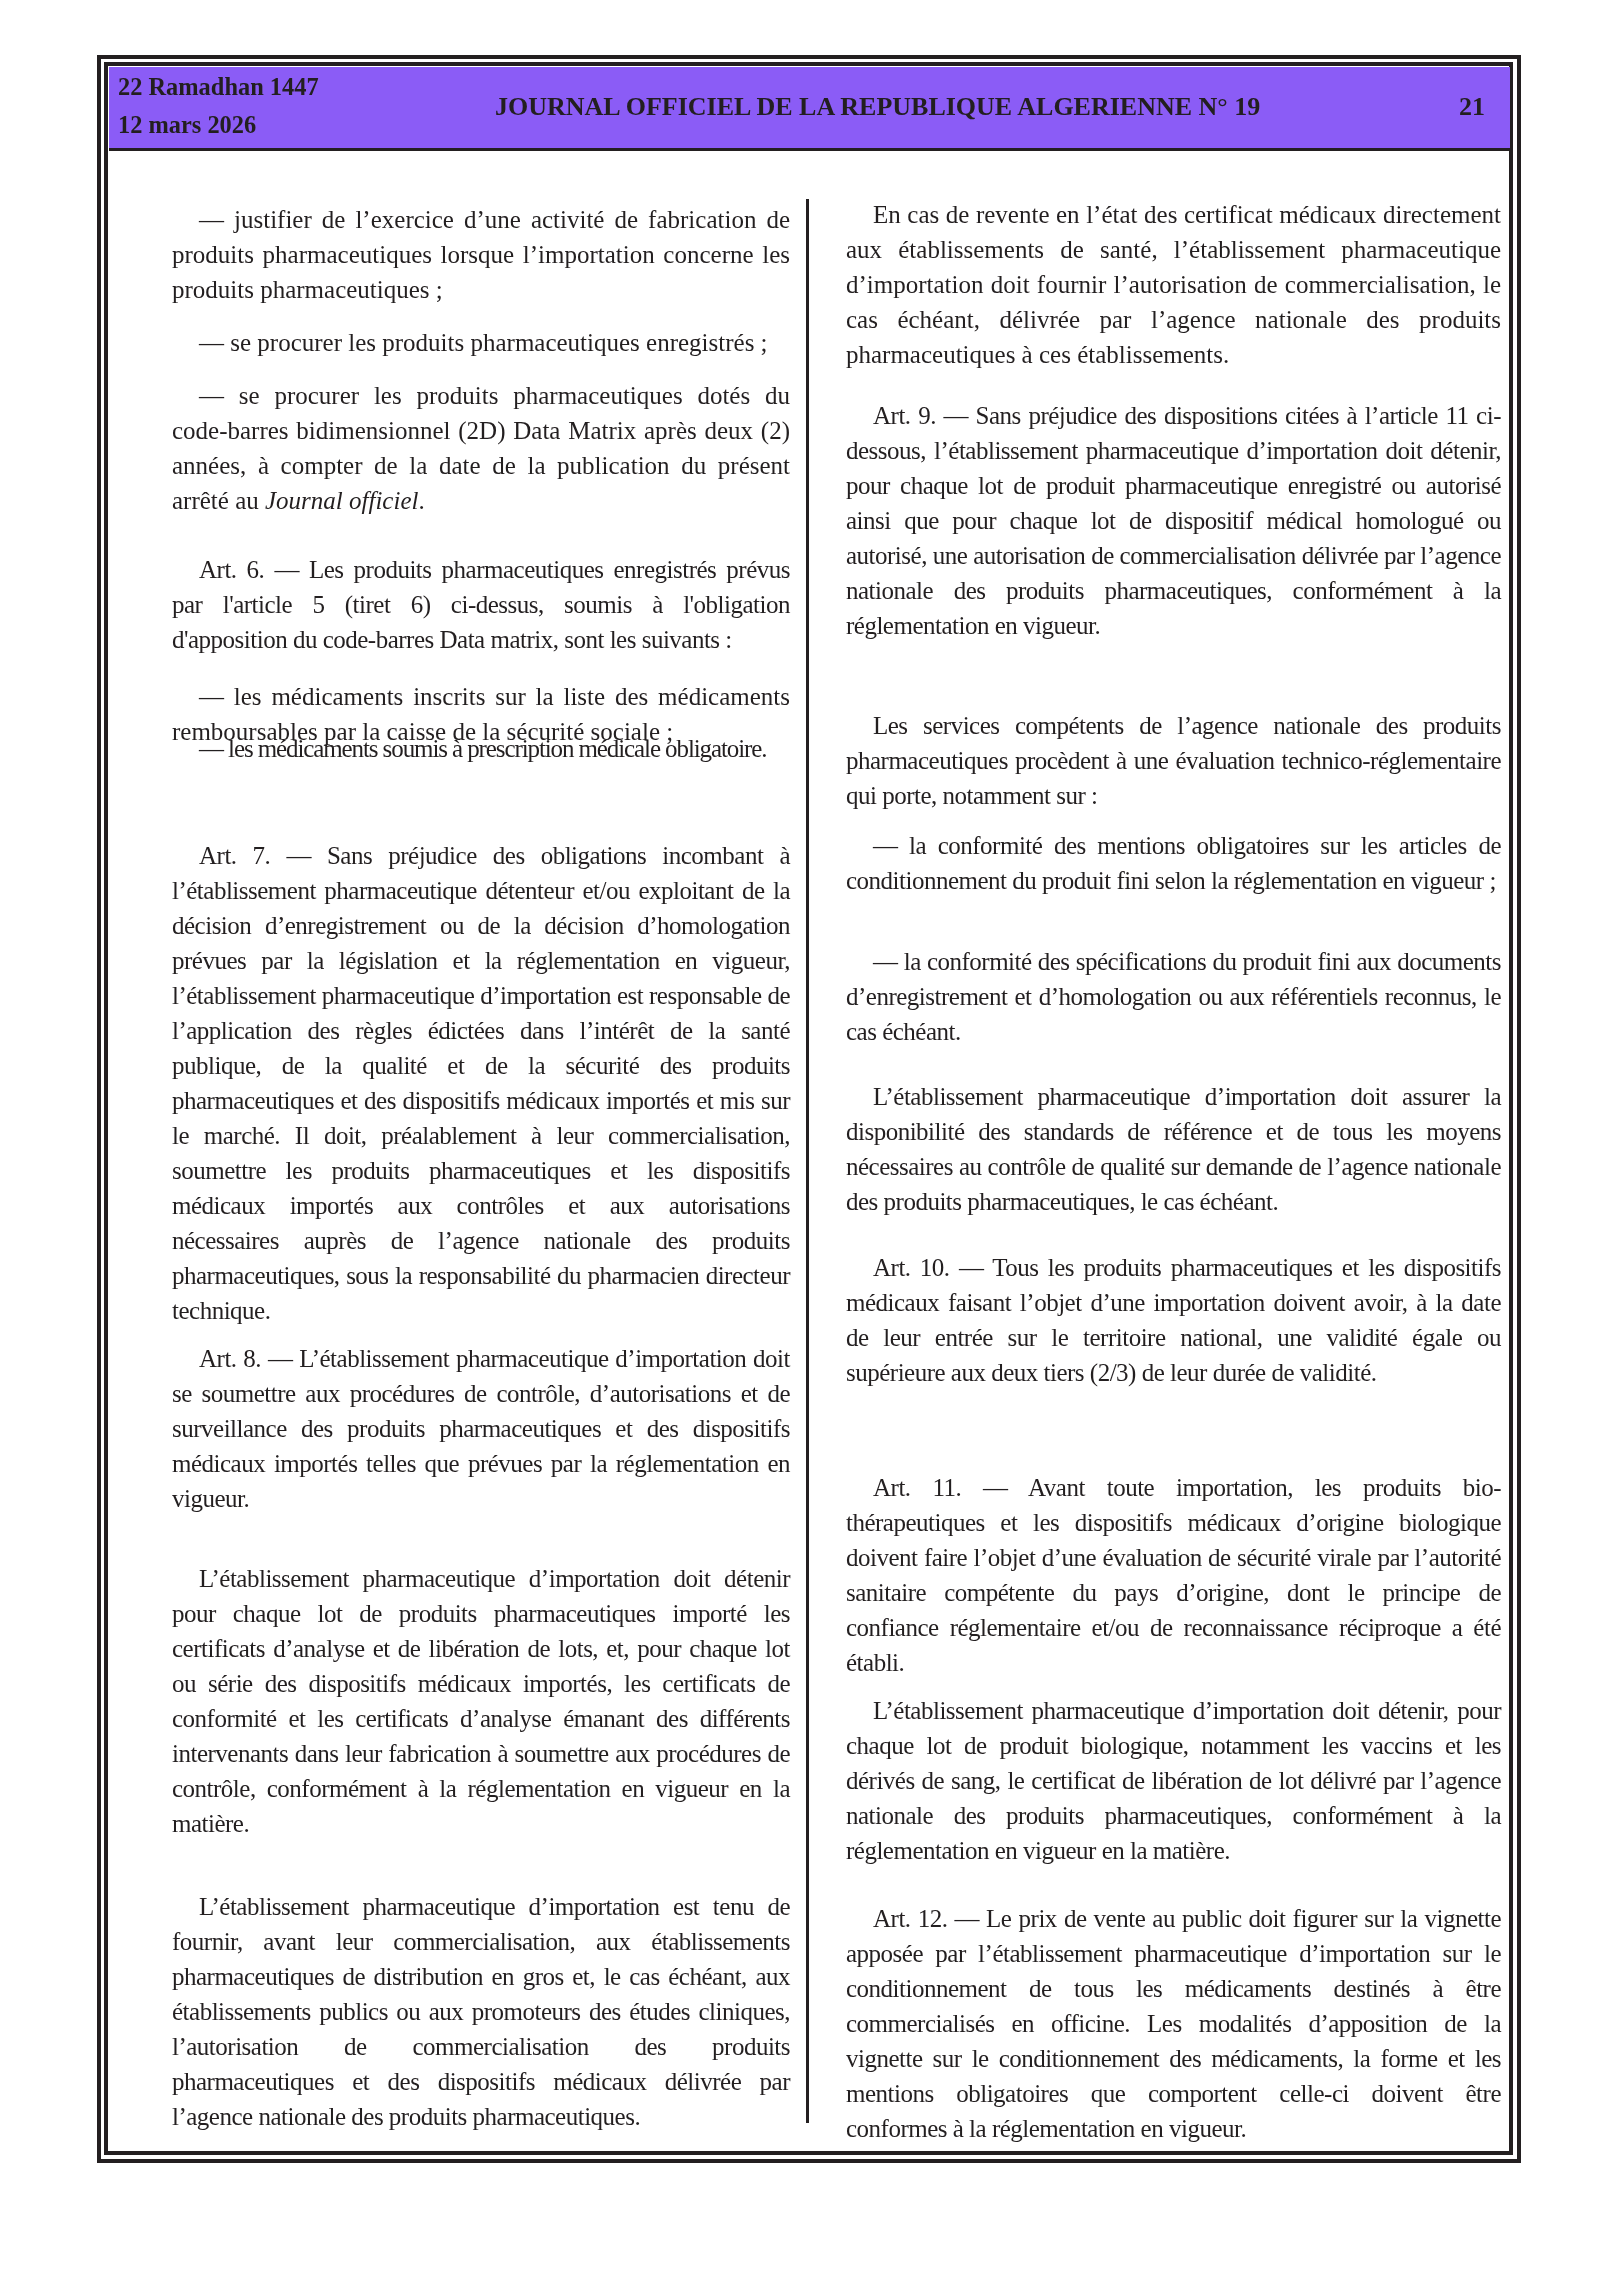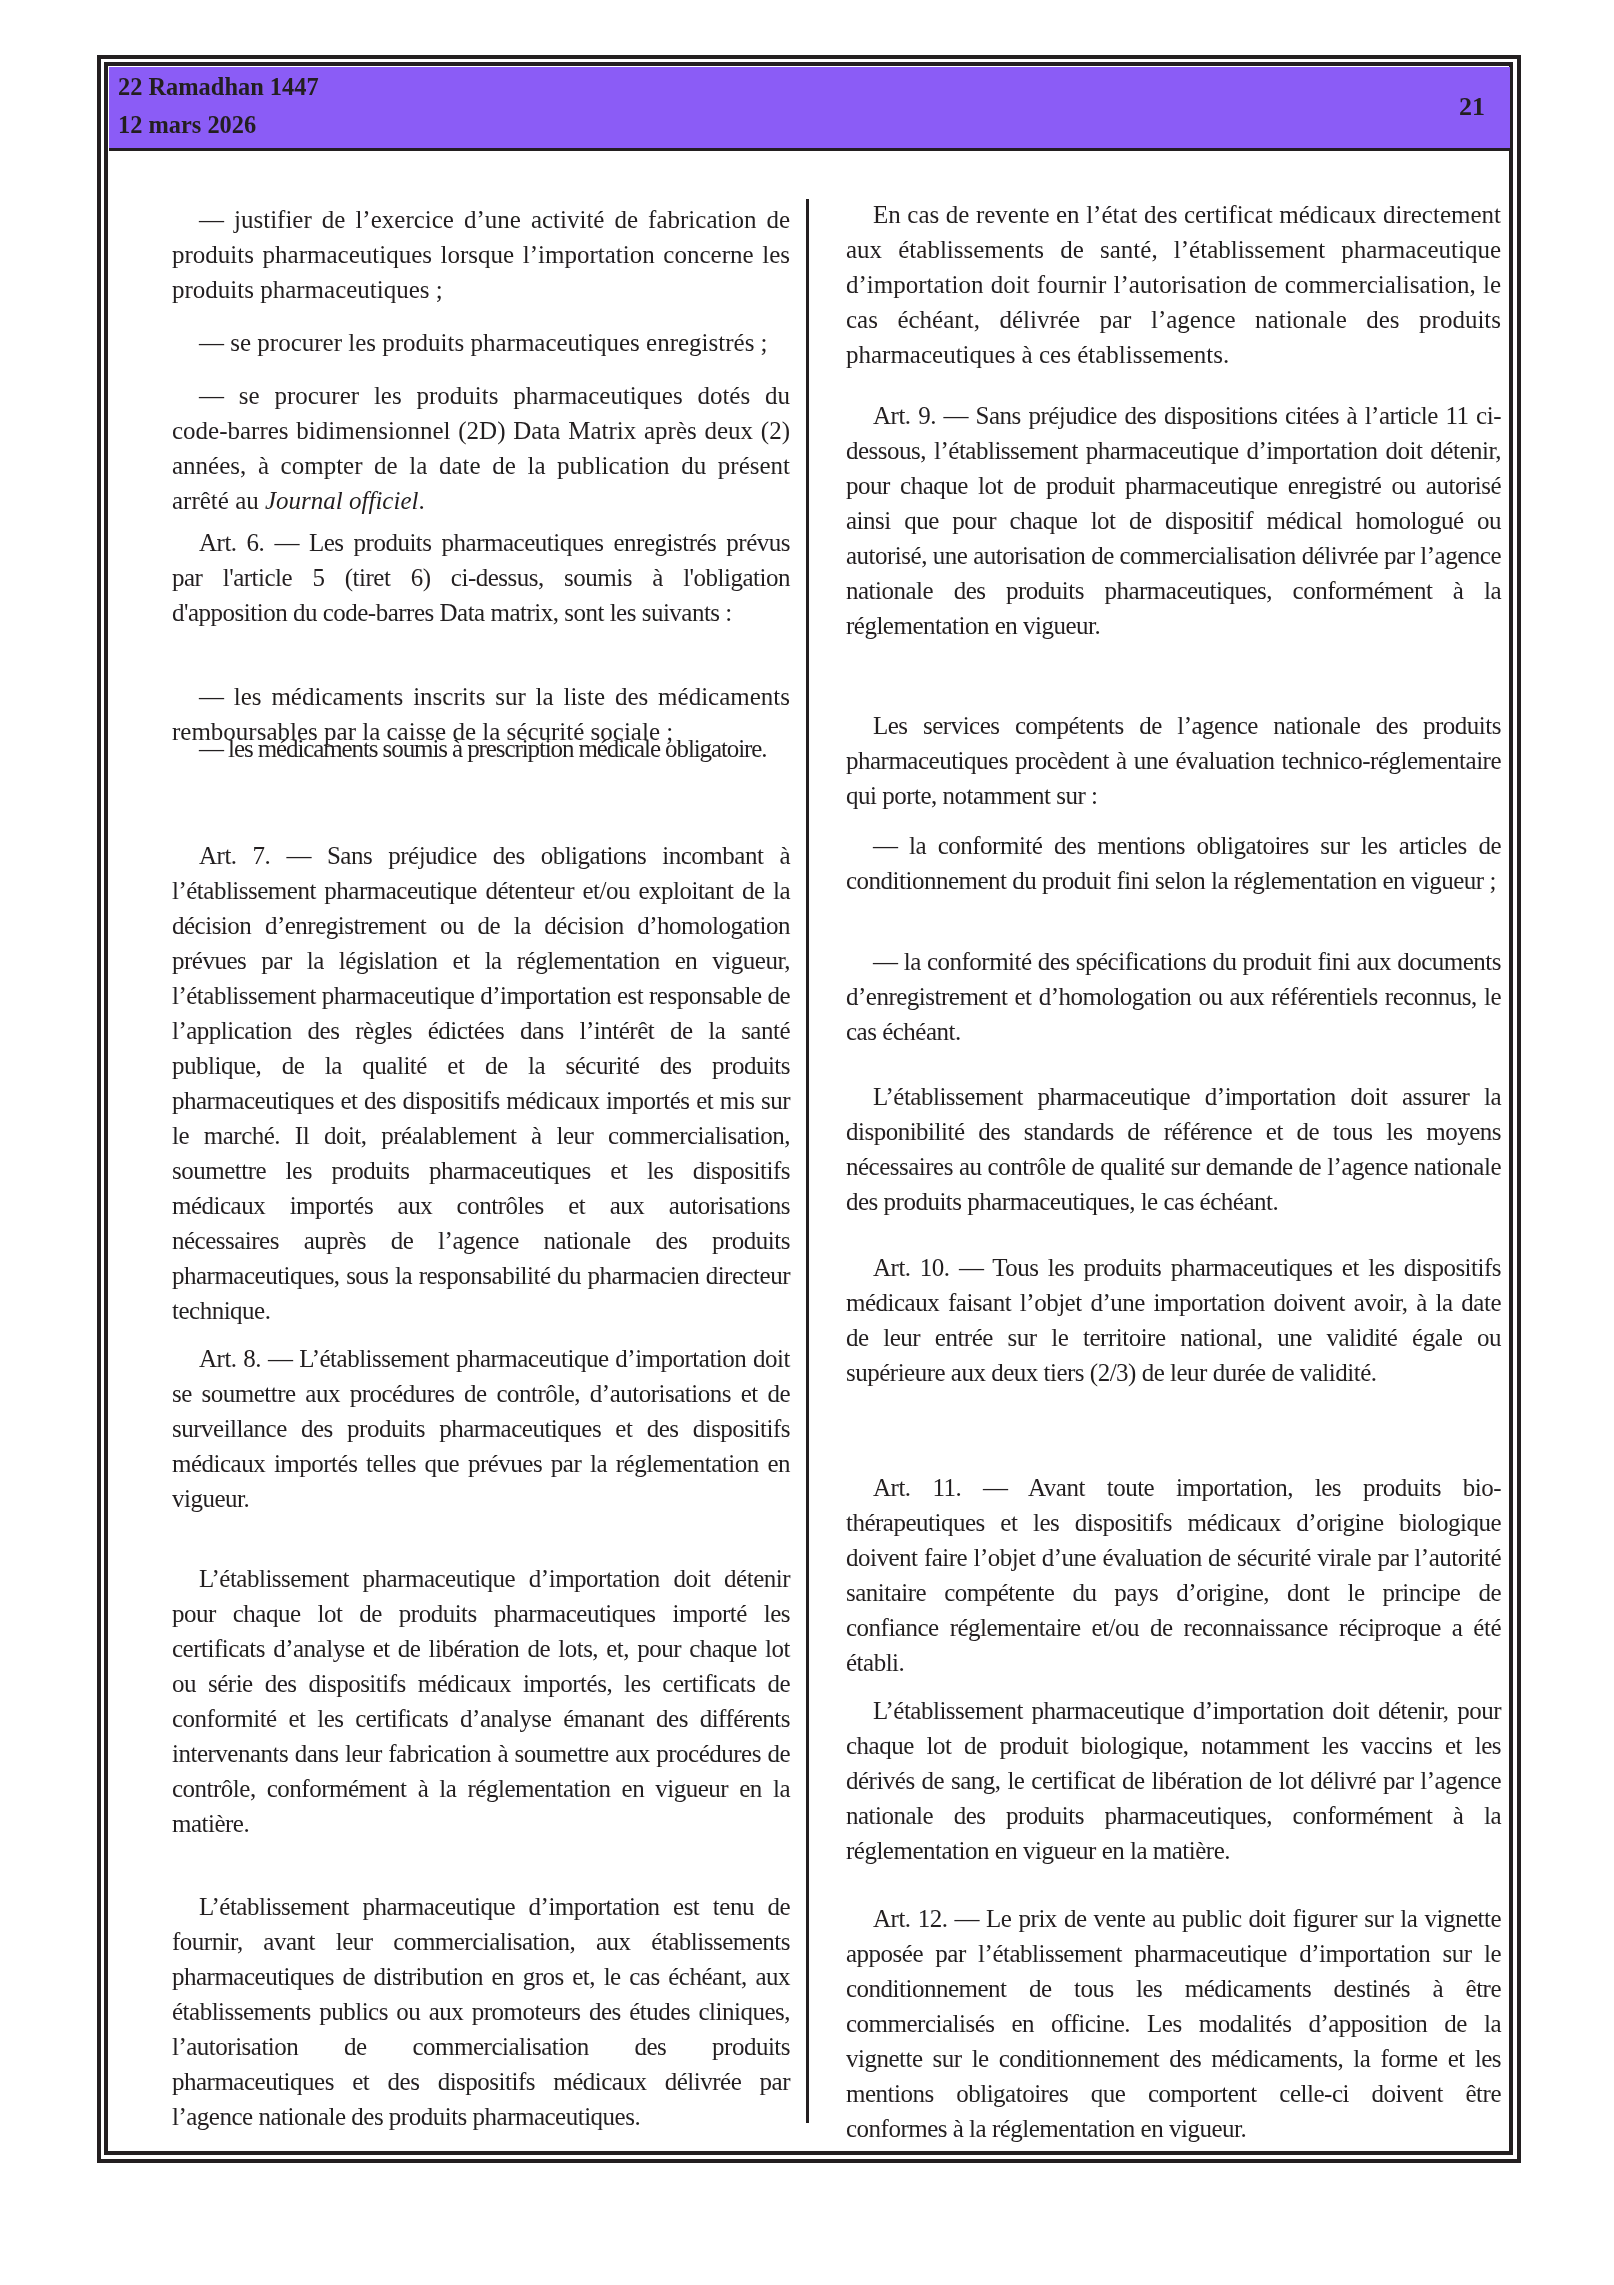--- a/index.html
+++ b/index.html
@@ -26,29 +26,30 @@
 </style>
 </head>
 <body>
 
 <div class="outer"></div>
 <div class="inner"></div>
 
 <div class="header">
   <div class="hdr-date hdr-hijri">22 Ramadhan 1447</div>
   <div class="hdr-date hdr-greg">12 mars 2026</div>
+  <div class="hdr-title">JOURNAL OFFICIEL DE LA REPUBLIQUE ALGERIENNE N° 19</div>
   <div class="hdr-page">21</div>
 </div>
 
 <div class="divider"></div>
 
 <p class="para col-left" style="top:194px">— justifier de l’exercice d’une activité de fabrication de produits pharmaceutiques lorsque l’importation concerne les produits pharmaceutiques ;</p>
 <p class="para col-left" style="top:317px">— se procurer les produits pharmaceutiques enregistrés ;</p>
 <p class="para col-left" style="top:370px"><span>— se procurer les produits pharmaceutiques dotés du code-barres bidimensionnel (2D) Data Matrix après deux (2) années, à compter de la date de la publication du présent arrêté au </span><em>Journal officiel</em><span>.</span></p>
-<p class="para col-left cond" style="top:517px">Art. 6. — Les produits pharmaceutiques enregistrés prévus par l'article 5 (tiret 6) ci-dessus, soumis à l'obligation d'apposition du code-barres Data matrix, sont les suivants :</p>
+<p class="para col-left cond" style="top:544px">Art. 6. — Les produits pharmaceutiques enregistrés prévus par l'article 5 (tiret 6) ci-dessus, soumis à l'obligation d'apposition du code-barres Data matrix, sont les suivants :</p>
 <p class="para col-left" style="top:671px">— les médicaments inscrits sur la liste des médicaments remboursables par la caisse de la sécurité sociale ;</p>
 <p class="para col-left cond" style="top:723px; letter-spacing:-1.1px">— les médicaments soumis à prescription médicale obligatoire.</p>
 <p class="para col-left cond" style="top:830px">Art. 7. — Sans préjudice des obligations incombant à l’établissement pharmaceutique détenteur et/ou exploitant de la décision d’enregistrement ou de la décision d’homologation prévues par la législation et la réglementation en vigueur, l’établissement pharmaceutique d’importation est responsable de l’application des règles édictées dans l’intérêt de la santé publique, de la qualité et de la sécurité des produits pharmaceutiques et des dispositifs médicaux importés et mis sur le marché. Il doit, préalablement à leur commercialisation, soumettre les produits pharmaceutiques et les dispositifs médicaux importés aux contrôles et aux autorisations nécessaires auprès de l’agence nationale des produits pharmaceutiques, sous la responsabilité du pharmacien directeur technique.</p>
 <p class="para col-left cond" style="top:1333px">Art. 8. — L’établissement pharmaceutique d’importation doit se soumettre aux procédures de contrôle, d’autorisations et de surveillance des produits pharmaceutiques et des dispositifs médicaux importés telles que prévues par la réglementation en vigueur.</p>
 <p class="para col-left cond" style="top:1553px">L’établissement pharmaceutique d’importation doit détenir pour chaque lot de produits pharmaceutiques importé les certificats d’analyse et de libération de lots, et, pour chaque lot ou série des dispositifs médicaux importés, les certificats de conformité et les certificats d’analyse émanant des différents intervenants dans leur fabrication à soumettre aux procédures de contrôle, conformément à la réglementation en vigueur en la matière.</p>
 <p class="para col-left cond" style="top:1881px">L’établissement pharmaceutique d’importation est tenu de fournir, avant leur commercialisation, aux établissements pharmaceutiques de distribution en gros et, le cas échéant, aux établissements publics ou aux promoteurs des études cliniques, l’autorisation de commercialisation des produits pharmaceutiques et des dispositifs médicaux délivrée par l’agence nationale des produits pharmaceutiques.</p>
 
 <p class="para col-right" style="top:189px">En cas de revente en l’état des certificat médicaux directement aux établissements de santé, l’établissement pharmaceutique d’importation doit fournir l’autorisation de commercialisation, le cas échéant, délivrée par l’agence nationale des produits pharmaceutiques à ces établissements.</p>
 <p class="para col-right cond" style="top:390px">Art. 9. — Sans préjudice des dispositions citées à l’article 11 ci-dessous, l’établissement pharmaceutique d’importation doit détenir, pour chaque lot de produit pharmaceutique enregistré ou autorisé ainsi que pour chaque lot de dispositif médical homologué ou autorisé, une autorisation de commercialisation délivrée par l’agence nationale des produits pharmaceutiques, conformément à la réglementation en vigueur.</p>
 <p class="para col-right cond" style="top:700px">Les services compétents de l’agence nationale des produits pharmaceutiques procèdent à une évaluation technico-réglementaire qui porte, notamment sur :</p>

